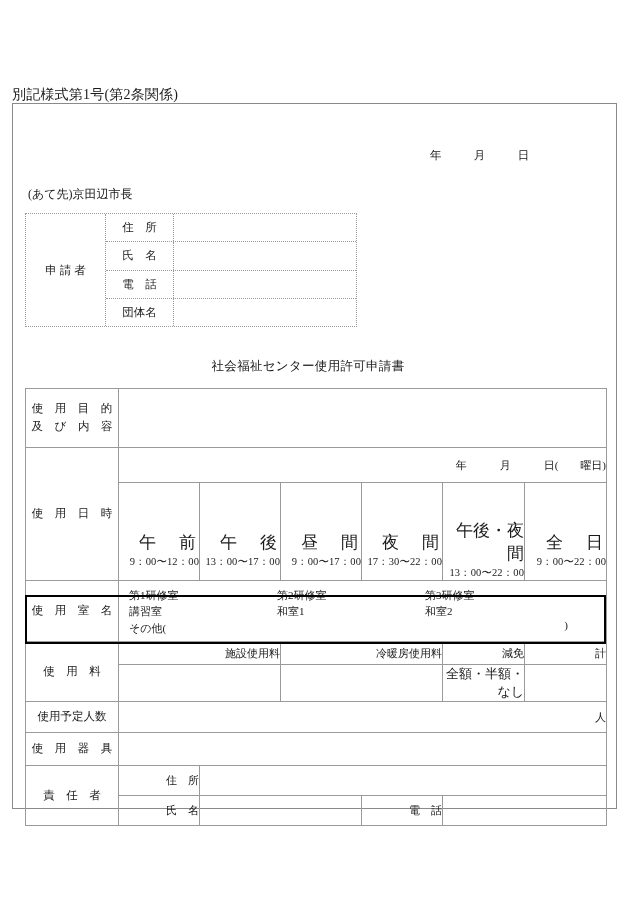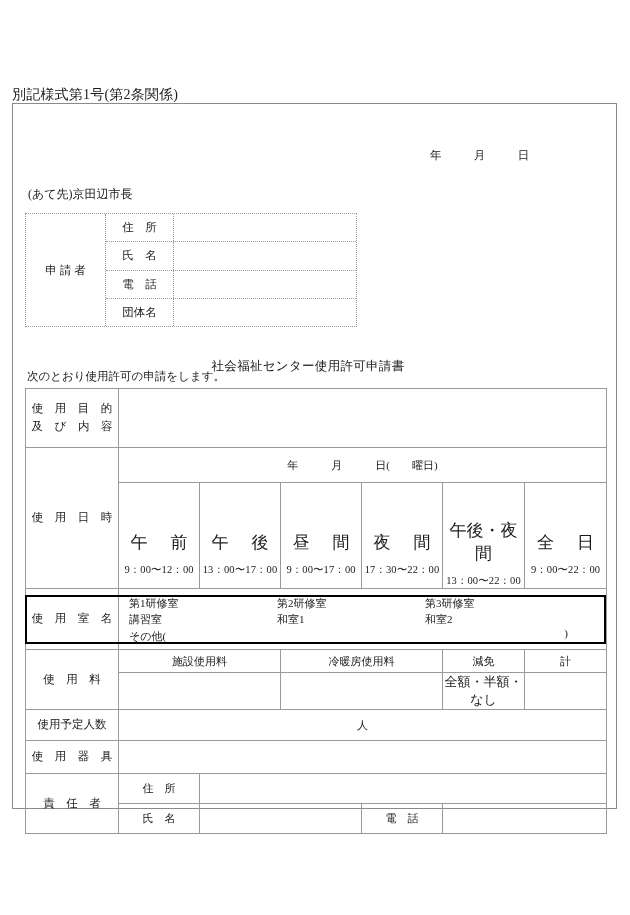--- a/index.html
+++ b/index.html
@@ -138,35 +138,35 @@
     vertical-align: middle;
   }
   .rowlabel {
     width: 93px;
     text-align: center;
     font-size: 11.5px;
     line-height: 1.55;
     padding: 2px 0;
   }
 
-  .cell-center { text-align: center; }
+  .cell-center { text-align: right; }
   .pad-l { padding-left: 8px !important; }
 
   .h-purpose { height: 58px; margin-left: 30px; }
   .h-datehdr { height: 34px; }
   .h-slot { height: 35px; }
   .h-rooms { height: 60px; }
   .h-feehdr { height: 22px; }
   .h-feeval { height: 24px; }
   .h-people { height: 30px; }
   .h-equip { height: 32px; }
   .h-resp { height: 29px; }
 
   .slot-name { font-size: 17px; letter-spacing: 3px; padding-left: 3px; margin-top: 36px; }
-  .slot-time { font-size: 10.5px; letter-spacing: 0.1px; margin-top: 9px; }
+  .slot-time { font-size: 10.5px; letter-spacing: 0.1px; margin-top: 1px; }
 
   .rooms-grid {
     display: flex;
     font-size: 11px;
     line-height: 1.5;
     padding: 5px 0 4px 10px;
     position: relative;
   }
   .rooms-col { width: 148px; }
   .rooms-paren-end {
@@ -223,21 +223,20 @@
       </div>
       <div class="applicant-row">
         <div class="ar-label">団体名</div>
         <div class="ar-value"></div>
       </div>
     </div>
   </div>
 
   <div class="doc-title">社会福祉センター使用許可申請書</div>
 
-  <div class="lead-in">次のとおり使用許可の申請をします。</div>
 
   <table class="main-table">
     <colgroup>
       <col style="width:93px">
       <col style="width:81px">
       <col style="width:81px">
       <col style="width:81px">
       <col style="width:81px">
       <col style="width:82px">
       <col style="width:82px">

